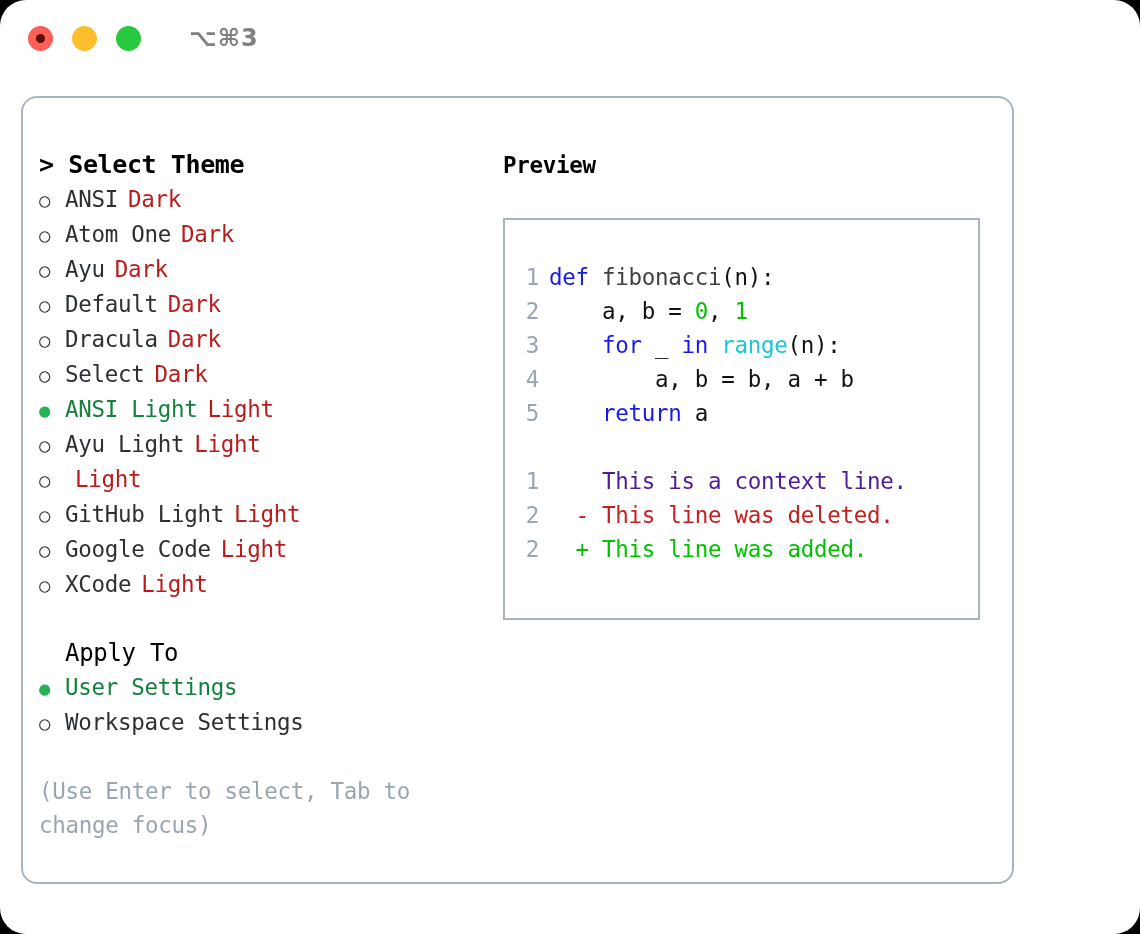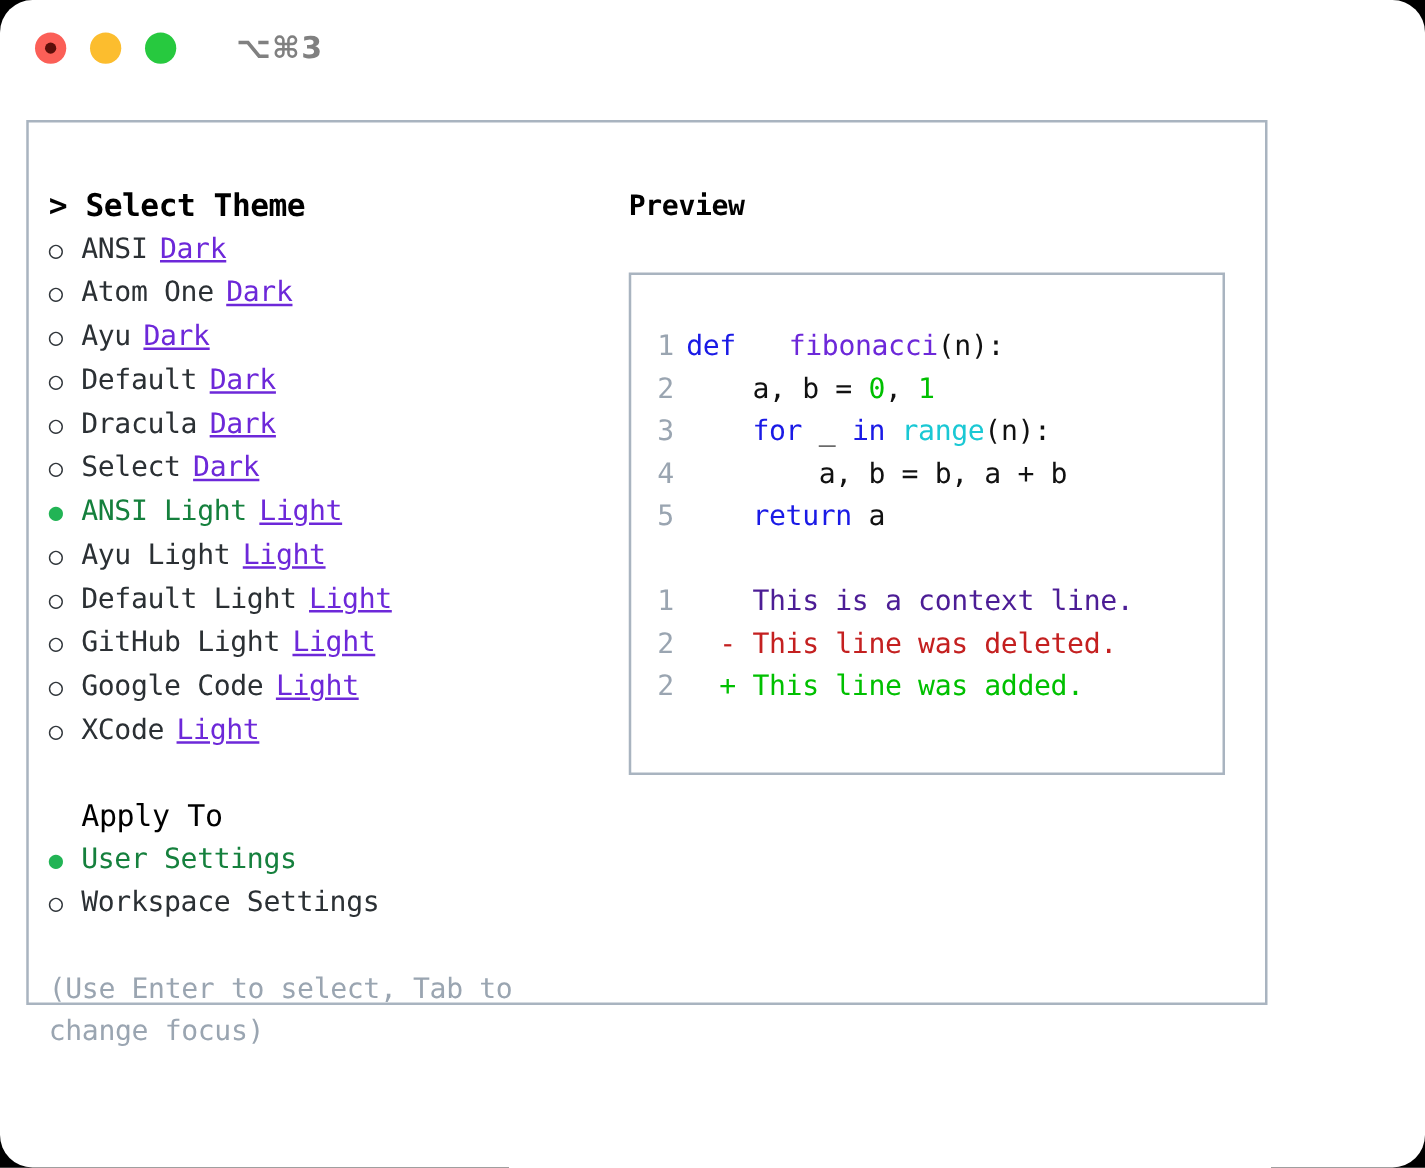--- a/index.html
+++ b/index.html
@@ -69,23 +69,23 @@
     color: #808080;
     letter-spacing: 1px;
   }
 
   
   .panel {
     position: absolute;
     left: 21px;
     top: 96px;
     width: 993px;
-    height: 708px;
+    height: 788px;
     border: 2px solid #a9b4c0;
-    border-radius: 0;
+    border-radius: 16px;
     box-sizing: border-box;
     background: #ffffff;
   }
 
   .panel-inner {
     position: absolute;
     left: 0;
     top: 0;
     right: 0;
     bottom: 0;
@@ -125,23 +125,22 @@
     flex: 0 0 26px;
     font-size: 19px;
     line-height: 34px;
     color: #32373c;
     text-align: left;
   }
   .bullet.on { color: #22b455; }
   .theme-name { color: #2b3034; text-align: center; }
   .theme-row.selected .theme-name { color: #15803d; }
   .theme-variant {
-    color: #6d28d9;
+    color: #b91c1c;
     margin-left: 10px;
-    text-decoration: underline;
   }
 
   .section-gap { height: 34px; }
 
   .apply-title {
     font-size: 24px;
     color: #000000;
     line-height: 34px;
     padding-left: 26px;
     letter-spacing: -0.3px;
@@ -185,21 +184,21 @@
     width: 44px;
     flex: 0 0 44px;
     text-align: right;
     color: #9aa5b1;
     padding-right: 10px;
     box-sizing: border-box;
   }
   .code-body { color: #111111; }
 
   .tok-kw   { color: #1a1ae6; }
-  .tok-fn   { color: #6d28d9; margin-left: 29px; }
+  .tok-fn   { color: #404040; }
   .tok-num  { color: #00c000; }
   .tok-bi   { color: #1ac8d4; }
   .tok-plain{ color: #111111; }
 
   .blank-line { height: 34px; }
 
   .diff-ctx { color: #4c1d95; }
   .diff-del { color: #c42020; }
   .diff-add { color: #00c000; }
 </style>
@@ -226,21 +225,21 @@
 
         <div id="theme-list">
             <div class="theme-row"><span class="bullet">○</span><span class="theme-name">ANSI</span><span class="theme-variant">Dark</span></div>
             <div class="theme-row"><span class="bullet">○</span><span class="theme-name">Atom One</span><span class="theme-variant">Dark</span></div>
             <div class="theme-row"><span class="bullet">○</span><span class="theme-name">Ayu</span><span class="theme-variant">Dark</span></div>
             <div class="theme-row"><span class="bullet">○</span><span class="theme-name">Default</span><span class="theme-variant">Dark</span></div>
             <div class="theme-row"><span class="bullet">○</span><span class="theme-name">Dracula</span><span class="theme-variant">Dark</span></div>
             <div class="theme-row"><span class="bullet">○</span><span class="theme-name">Select</span><span class="theme-variant">Dark</span></div>
             <div class="theme-row selected"><span class="bullet on">●</span><span class="theme-name">ANSI Light</span><span class="theme-variant">Light</span></div>
             <div class="theme-row"><span class="bullet">○</span><span class="theme-name">Ayu Light</span><span class="theme-variant">Light</span></div>
-            <div class="theme-row"><span class="bullet">○</span><span class="theme-name">Default Light</span><span class="theme-variant">Light</span></div>
+            <div class="theme-row"><span class="bullet">○</span><span class="theme-variant">Light</span></div>
             <div class="theme-row"><span class="bullet">○</span><span class="theme-name">GitHub Light</span><span class="theme-variant">Light</span></div>
             <div class="theme-row"><span class="bullet">○</span><span class="theme-name">Google Code</span><span class="theme-variant">Light</span></div>
             <div class="theme-row"><span class="bullet">○</span><span class="theme-name">XCode</span><span class="theme-variant">Light</span></div>
           </div>
 
         <div class="section-gap"></div>
 
         <div class="apply-title">Apply To</div>
 
         <div id="apply-list">

